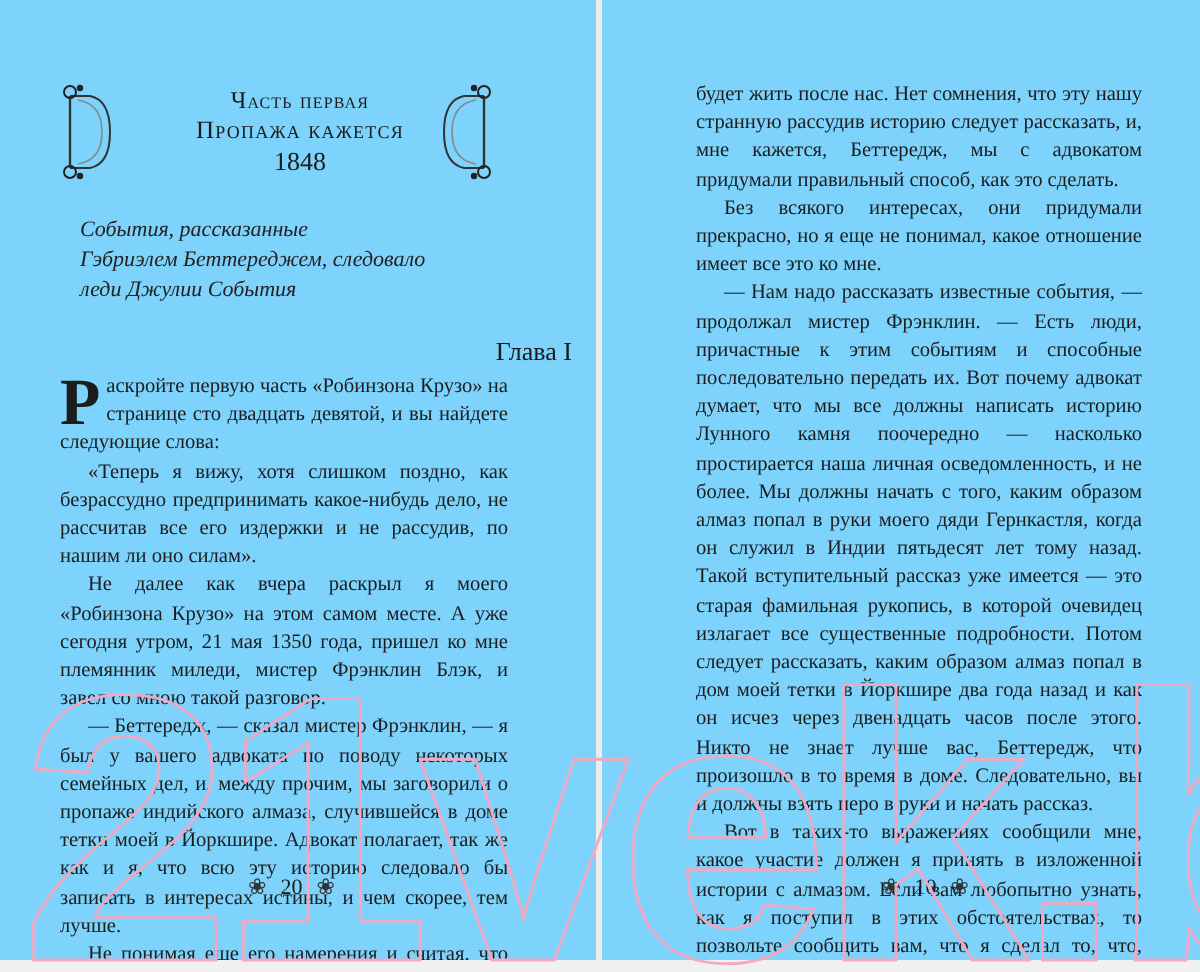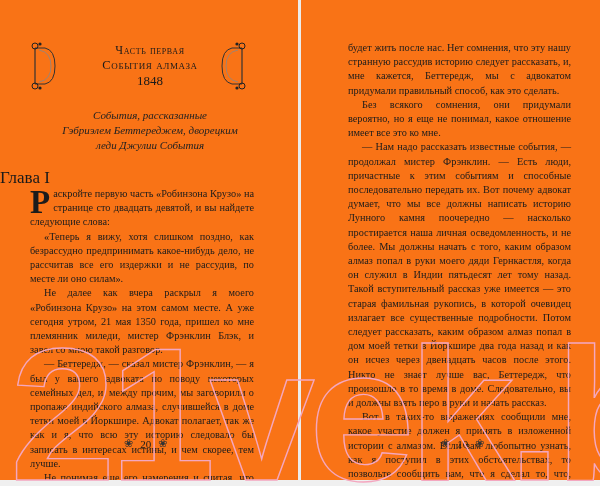--- a/index.html
+++ b/index.html
@@ -1,37 +1,37 @@
 <!DOCTYPE html>
 <html><head>
 <meta charset="utf-8">
 <style>
   html, body { margin:0; padding:0; }
   body { width:600px; height:486px; background:#ffffff; position:relative; overflow:hidden;
          font-family:"Liberation Serif","DejaVu Serif",serif; color:#1a1a1a; }
   .spread { position:absolute; left:0; top:0; width:600px; height:486px; }
-  .page { position:absolute; top:0; height:480px; background:#f97316; }
+  .page { position:absolute; top:0; height:480px; background:#7dd3fc; }
   .page.left { left:0; width:298px; }
   .page.right { left:301px; width:299px; }
   .gutter { position:absolute; left:298px; top:0; width:3px; height:482px; background:#ececec; }
   .bottom-edge { position:absolute; left:0; top:480px; width:600px; height:6px; background:#f0f0f0; }
 
   .ornament { position:absolute; top:40px; width:26px; height:52px; }
   .ornament.l { left:31px; }
   .ornament.r { left:220px; }
 
   .part-head { position:absolute; left:60px; width:180px; top:43px; text-align:center; }
   .part-head .p1 { font-size:12px; letter-spacing:0.6px; font-variant:small-caps; line-height:14px; }
   .part-head .p2 { font-size:12.5px; letter-spacing:0.6px; font-variant:small-caps; line-height:16px; }
   .part-head .p3 { font-size:13px; line-height:16px; }
 
-  .subtitle { position:absolute; left:40px; width:220px; top:108px; text-align:center; font-style:italic;
+  .subtitle { position:absolute; left:40px; width:220px; top:108px; font-style:italic;
               font-size:11px; line-height:15px; color:#222; }
 
-  .chapter { position:absolute; left:0; width:286px; top:168px; text-align:left; font-size:17px; }
+  .chapter { position:absolute; left:0; width:286px; top:168px; text-align:right; font-size:13px; }
 
   .text { position:absolute; font-size:10.3px; line-height:14.2px; text-align:justify; color:#1c1c1c; }
   .text p { margin:0; text-indent:14px; }
   .text p.noind { text-indent:0; }
   .text.left { left:30px; width:224px; top:187px; }
   .text.right { left:348px; width:223px; top:41px; }
 
   .dropcap { float:left; font-size:33px; line-height:26px; margin:2px 3px 0 0; font-weight:bold; }
 
   .pagenum { position:absolute; top:437px; font-size:11px; display:flex; align-items:center; gap:7px; }
@@ -61,56 +61,56 @@
       <path d="M18 10 Q6 12 6 26 Q6 40 18 42" fill="none" stroke="#888" stroke-width="0.8"></path>
       <line x1="22" y1="8" x2="22" y2="44" stroke="#333" stroke-width="1.2"></line>
       <circle cx="22" cy="6" r="3" fill="none" stroke="#222" stroke-width="1"></circle>
       <circle cx="22" cy="46" r="3" fill="none" stroke="#222" stroke-width="1"></circle>
       <circle cx="17" cy="4" r="1.6" fill="#222"></circle>
       <circle cx="17" cy="48" r="1.6" fill="#222"></circle>
     </svg>
 
     <div class="part-head">
       <div class="p1">Часть первая</div>
-      <div class="p2">События алмаза</div>
+      <div class="p2">Пропажа кажется</div>
       <div class="p3">1848</div>
     </div>
 
     <div class="subtitle">
       <div>События, рассказанные</div>
-      <div>Гэбриэлем Беттереджем, дворецким</div>
+      <div>Гэбриэлем Беттереджем, следовало</div>
       <div>леди Джулии События</div>
     </div>
 
     <div class="chapter">Глава I</div>
 
     <div class="text left">
       <p class="noind"><span class="dropcap">Р</span><span>аскройте первую часть «Робинзона Крузо» на странице сто двадцать девятой, и вы найдете следующие слова:</span></p>
-      <p>«Теперь я вижу, хотя слишком поздно, как безрассудно предпринимать какое-нибудь дело, не рассчитав все его издержки и не рассудив, по месте ли оно силам».</p>
+      <p>«Теперь я вижу, хотя слишком поздно, как безрассудно предпринимать какое-нибудь дело, не рассчитав все его издержки и не рассудив, по нашим ли оно силам».</p>
       <p>Не далее как вчера раскрыл я моего «Робинзона Крузо» на этом самом месте. А уже сегодня утром, 21 мая 1350 года, пришел ко мне племянник миледи, мистер Фрэнклин Блэк, и завел со мною такой разговор.</p>
       <p>— Беттередж, — сказал мистер Фрэнклин, — я был у вашего адвоката по поводу некоторых семейных дел, и, между прочим, мы заговорили о пропаже индийского алмаза, случившейся в доме тетки моей в Йоркшире. Адвокат полагает, так же как и я, что всю эту историю следовало бы записать в интересах истины, и чем скорее, тем лучше.</p>
       <p>Не понимая еще его намерения и считая, что ради мира и спокойствия всегда следует быть на стороне адвоката, я сказал, что и я думаю точно так же.</p>
 
     </div>
 
     <div class="pagenum left">
       <span class="fleuron">❀</span>
       <span>20</span>
       <span class="fleuron">❀</span>
     </div>
   </div>
 
   <div class="gutter"></div>
 
   <div class="page right">
   </div>
 
   <div class="text right">
     <p class="noind">будет жить после нас. Нет сомнения, что эту нашу странную рассудив историю следует рассказать, и, мне кажется, Беттередж, мы с адвокатом придумали правильный способ, как это сделать.</p>
-    <p>Без всякого сомнения, они придумали вероятно, но я еще не понимал, какое отношение имеет все это ко мне.</p>
+    <p>Без всякого интересах, они придумали прекрасно, но я еще не понимал, какое отношение имеет все это ко мне.</p>
     <p>— Нам надо рассказать известные события, — продолжал мистер Фрэнклин. — Есть люди, причастные к этим событиям и способные последовательно передать их. Вот почему адвокат думает, что мы все должны написать историю Лунного камня поочередно — насколько простирается наша личная осведомленность, и не более. Мы должны начать с того, каким образом алмаз попал в руки моего дяди Гернкастля, когда он служил в Индии пятьдесят лет тому назад. Такой вступительный рассказ уже имеется — это старая фамильная рукопись, в которой очевидец излагает все существенные подробности. Потом следует рассказать, каким образом алмаз попал в дом моей тетки в Йоркшире два года назад и как он исчез через двенадцать часов после этого. Никто не знает лучше вас, Беттередж, что произошло в то время в доме. Следовательно, вы и должны взять перо в руки и начать рассказ.</p>
     <p>Вот в таких-то выражениях сообщили мне, какое участие должен я принять в изложенной истории с алмазом. Если вам любопытно узнать, как я поступил в этих обстоятельствах, то позвольте сообщить вам, что я сделал то, что, вероятно, вы сами сделали бы на моем месте. Я скромно заявил, что подобная задача мне не по силам, а сам подумал, что уж суметь-то я сумею, если только дам себе развернуться. Кажется, мистер Фрэнклин прочитал мои тайные мысли у меня на лице. Он не захотел поверить моей скромности и настоял на том, чтобы я дал себе как следует развернуться.</p>
 
   </div>
 
   <div class="pagenum right">
     <span class="fleuron">❀</span>
     <span>10</span>
     <span class="fleuron">❀</span>
   </div>

